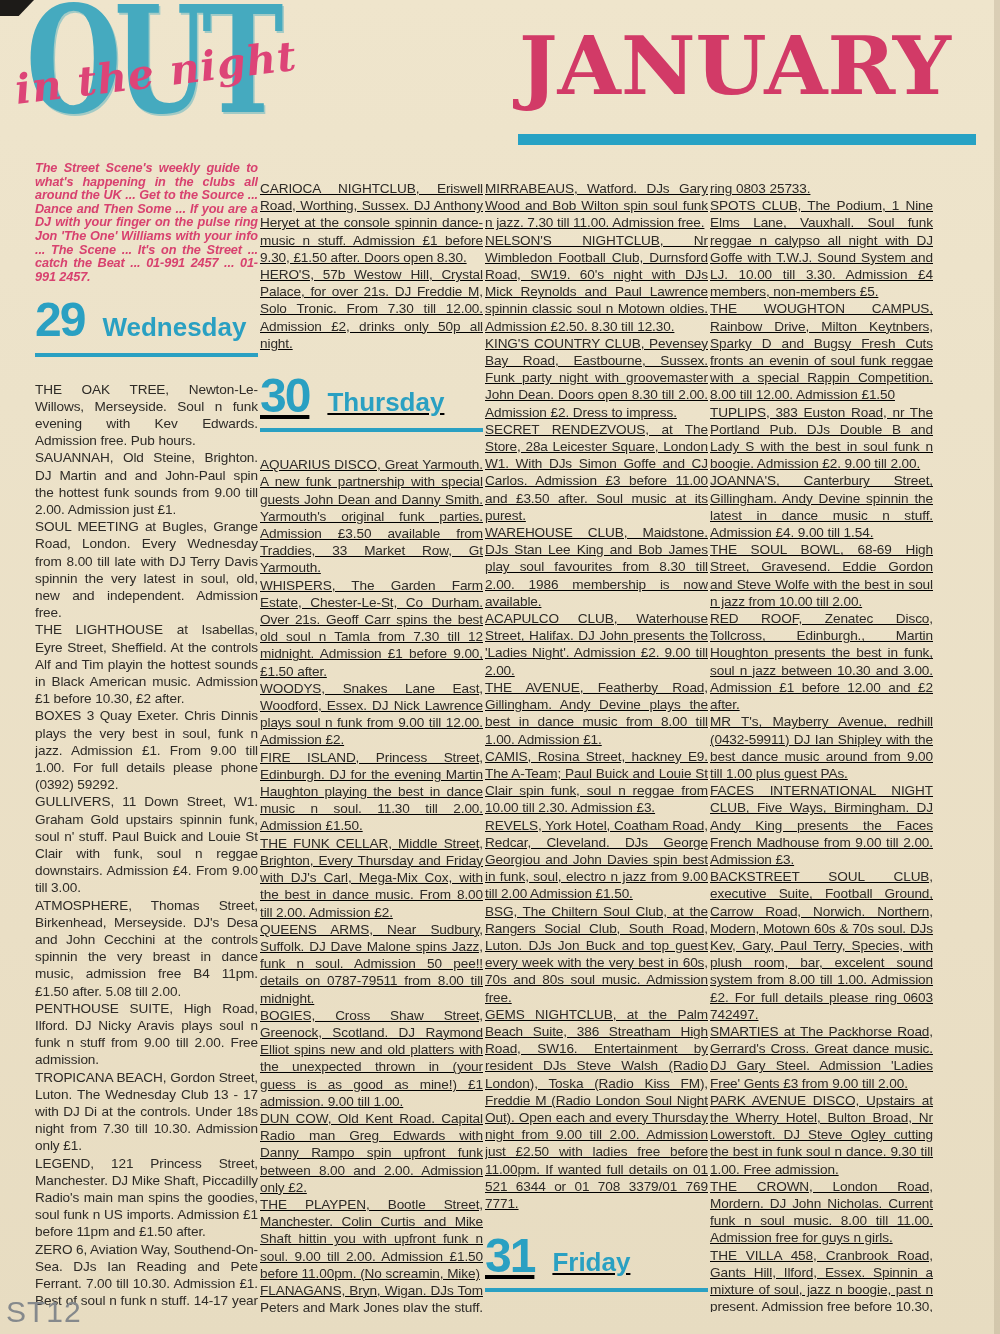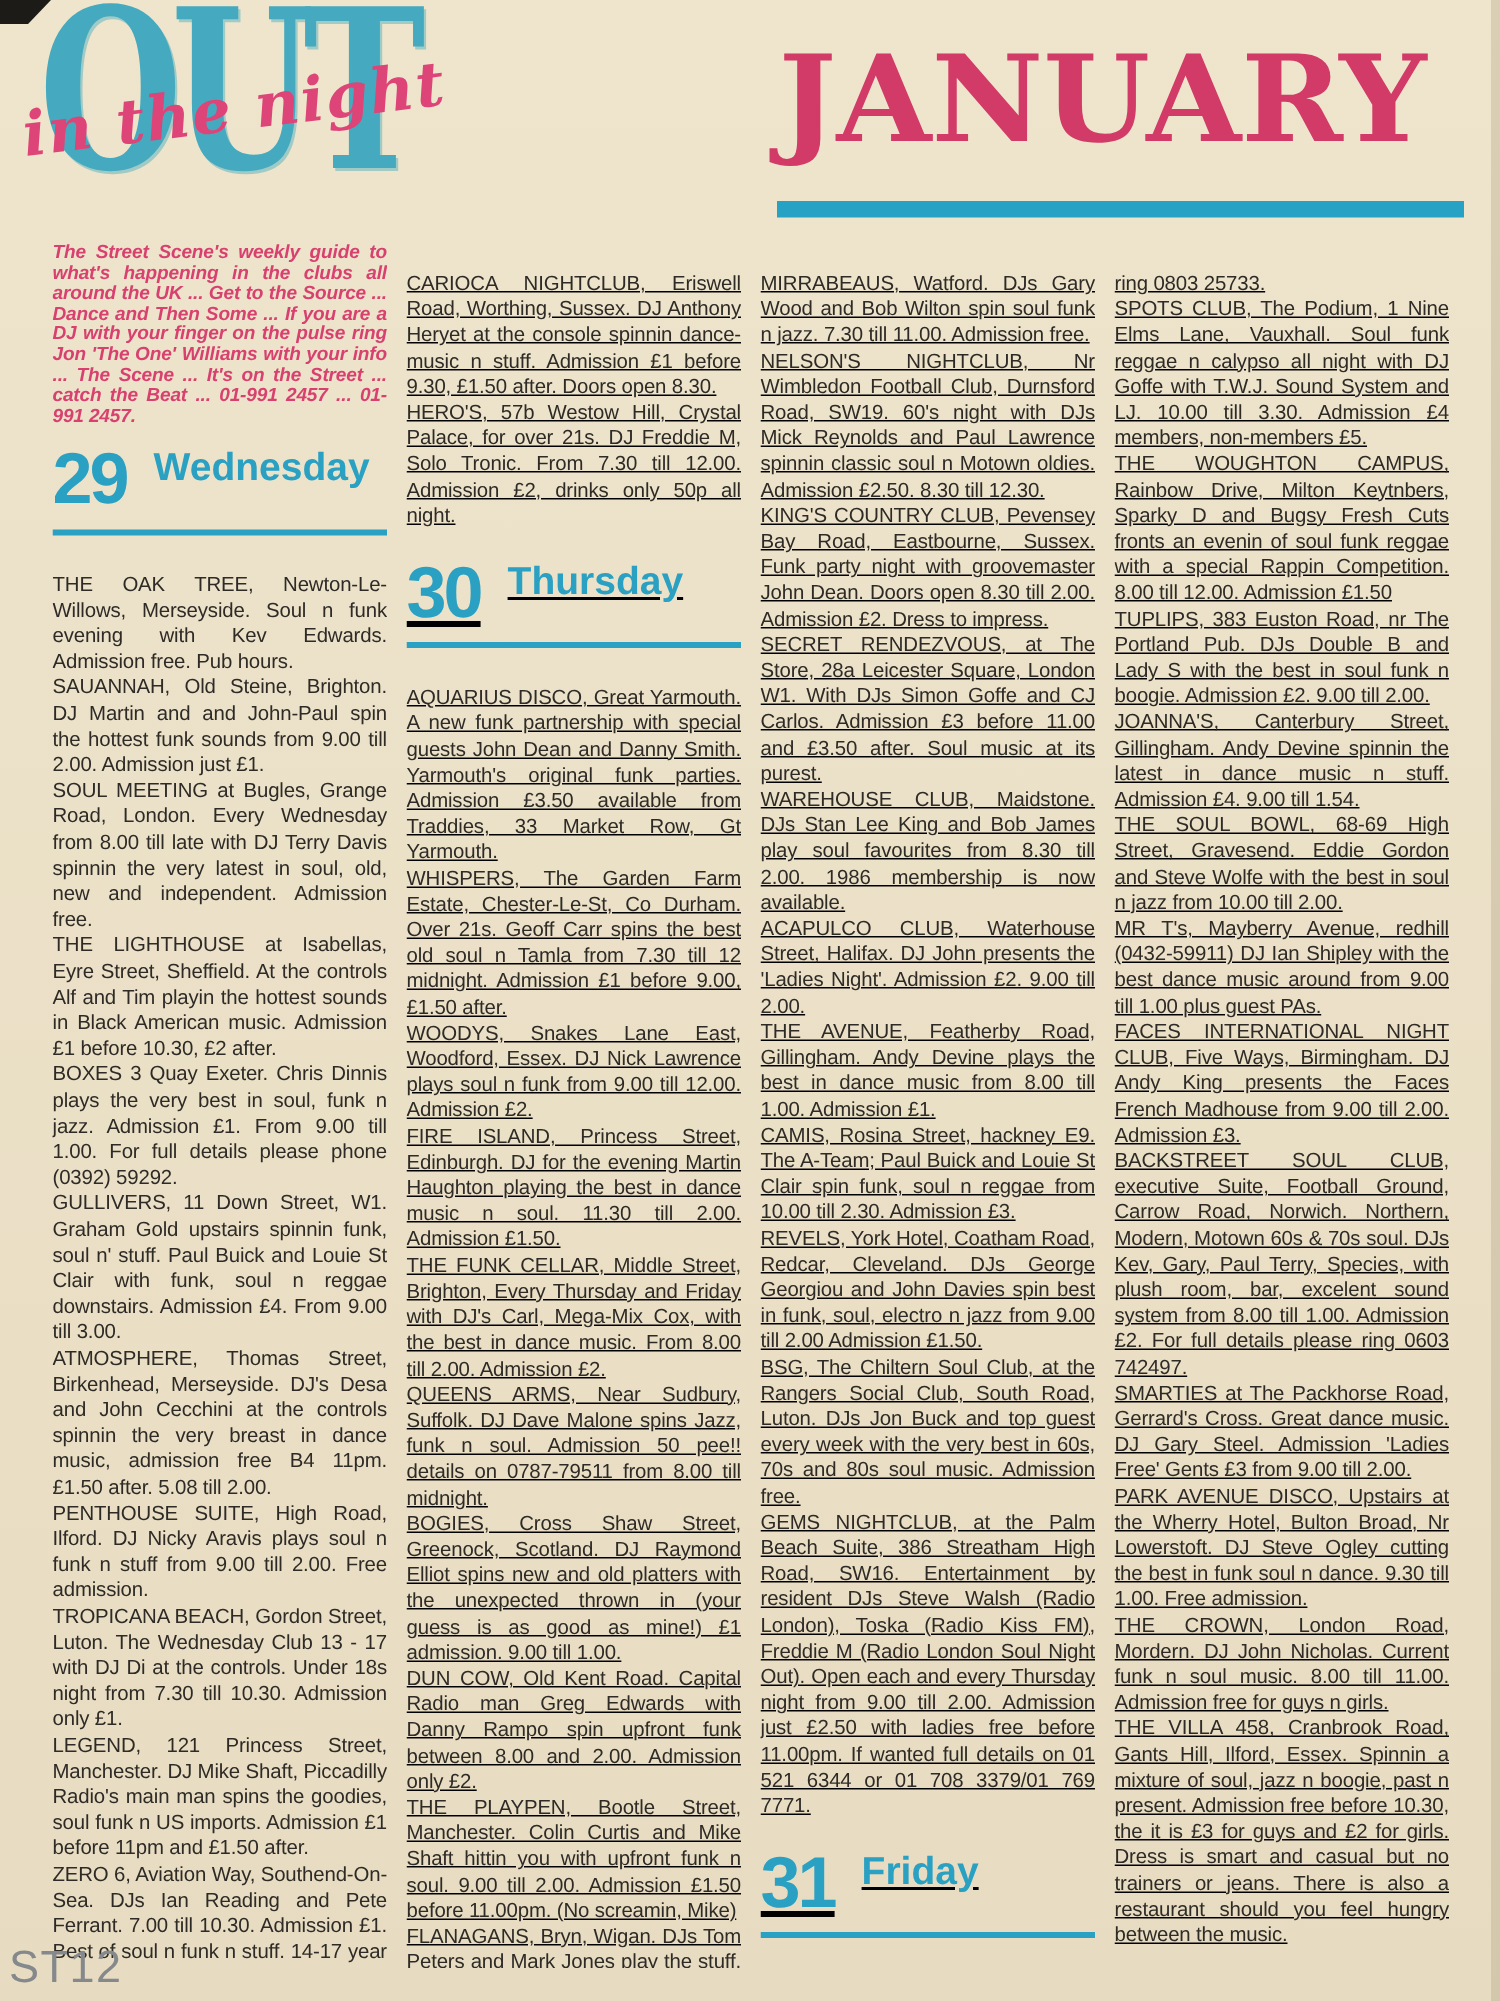--- a/index.html
+++ b/index.html
@@ -42,42 +42,42 @@
     white-space:nowrap;
   }
   .month-bar{
     position:absolute;left:518px;top:134px;width:458px;height:11px;
     background:#27a2c4;
   }
 
   
   .cols{
     position:absolute;left:35px;top:160px;width:932px;height:1152px;
-    display:flex;gap:13px;overflow:hidden;
+    display:flex;gap:2px;overflow:hidden;
   }
   .col{width:223px;flex:0 0 223px;overflow:hidden;}
   .col.pad{padding-top:20px;text-decoration:underline;}
 
   .entry{
     margin:0;
     font-size:13.6px;line-height:17.2px;color:#2e2b27;
     text-align:justify;
     letter-spacing:-0.1px;
   }
   .intro{
     margin:2px 0 4px 0;
     font-family:"Liberation Sans",sans-serif;
     font-style:italic;font-weight:bold;
     font-size:12.7px;line-height:13.6px;color:#d8416f;
     text-align:justify;letter-spacing:-0.1px;
   }
 
   .day{margin:14px 0 24px 0;}
   .col .entry + .day, .col .day.mid{margin-top:22px;}
-  .day-head{display:flex;align-items:flex-start;}
+  .day-head{display:flex;align-items:flex-end;}
   .day-num{
     font-size:48px;line-height:.9;font-weight:bold;color:#2aa0c2;
     letter-spacing:-2px;
   }
   .day-name{
     font-size:26px;line-height:1;font-weight:bold;color:#2aa0c2;
     margin-left:18px;padding-bottom:2px;letter-spacing:0;
   }
   .day-rule{height:4px;background:#2aa0c2;margin-top:11px;}
 
@@ -168,20 +168,21 @@
       </div>
   </div>
   <div class="col pad">
     <div>
         <p class="entry">ring 0803 25733.</p>
         <p class="entry">SPOTS CLUB, The Podium, 1 Nine Elms Lane, Vauxhall. Soul funk reggae n calypso all night with DJ Goffe with T.W.J. Sound System and LJ. 10.00 till 3.30. Admission £4 members, non-members £5.</p>
         <p class="entry">THE WOUGHTON CAMPUS, Rainbow Drive, Milton Keytnbers, Sparky D and Bugsy Fresh Cuts fronts an evenin of soul funk reggae with a special Rappin Competition. 8.00 till 12.00. Admission £1.50</p>
         <p class="entry">TUPLIPS, 383 Euston Road, nr The Portland Pub. DJs Double B and Lady S with the best in soul funk n boogie. Admission £2. 9.00 till 2.00.</p>
         <p class="entry">JOANNA'S, Canterbury Street, Gillingham. Andy Devine spinnin the latest in dance music n stuff. Admission £4. 9.00 till 1.54.</p>
         <p class="entry">THE SOUL BOWL, 68-69 High Street, Gravesend. Eddie Gordon and Steve Wolfe with the best in soul n jazz from 10.00 till 2.00.</p>
+        <p class="entry">RED ROOF, Zenatec Disco, Tollcross, Edinburgh., Martin Houghton presents the best in funk, soul n jazz between 10.30 and 3.00. Admission £1 before 12.00 and £2 after.</p>
         <p class="entry">MR T's, Mayberry Avenue, redhill (0432-59911) DJ Ian Shipley with the best dance music around from 9.00 till 1.00 plus guest PAs.</p>
         <p class="entry">FACES INTERNATIONAL NIGHT CLUB, Five Ways, Birmingham. DJ Andy King presents the Faces French Madhouse from 9.00 till 2.00. Admission £3.</p>
         <p class="entry">BACKSTREET SOUL CLUB, executive Suite, Football Ground, Carrow Road, Norwich. Northern, Modern, Motown 60s &amp; 70s soul. DJs Kev, Gary, Paul Terry, Species, with plush room, bar, excelent sound system from 8.00 till 1.00. Admission £2. For full details please ring 0603 742497.</p>
         <p class="entry">SMARTIES at The Packhorse Road, Gerrard's Cross. Great dance music. DJ Gary Steel. Admission 'Ladies Free' Gents £3 from 9.00 till 2.00.</p>
         <p class="entry">PARK AVENUE DISCO, Upstairs at the Wherry Hotel, Bulton Broad, Nr Lowerstoft. DJ Steve Ogley cutting the best in funk soul n dance. 9.30 till 1.00. Free admission.</p>
         <p class="entry">THE CROWN, London Road, Mordern. DJ John Nicholas. Current funk n soul music. 8.00 till 11.00. Admission free for guys n girls.</p>
         <p class="entry">THE VILLA 458, Cranbrook Road, Gants Hill, Ilford, Essex. Spinnin a mixture of soul, jazz n boogie, past n present. Admission free before 10.30, the it is £3 for guys and £2 for girls. Dress is smart and casual but no trainers or jeans. There is also a restaurant should you feel hungry between the music.</p>
       </div>
   </div>
 </div>

